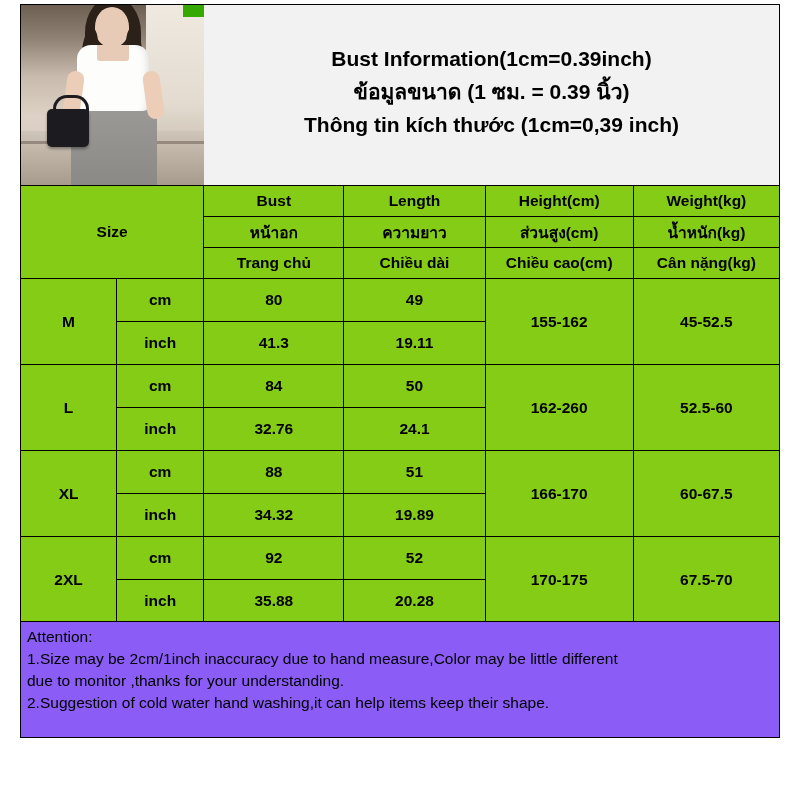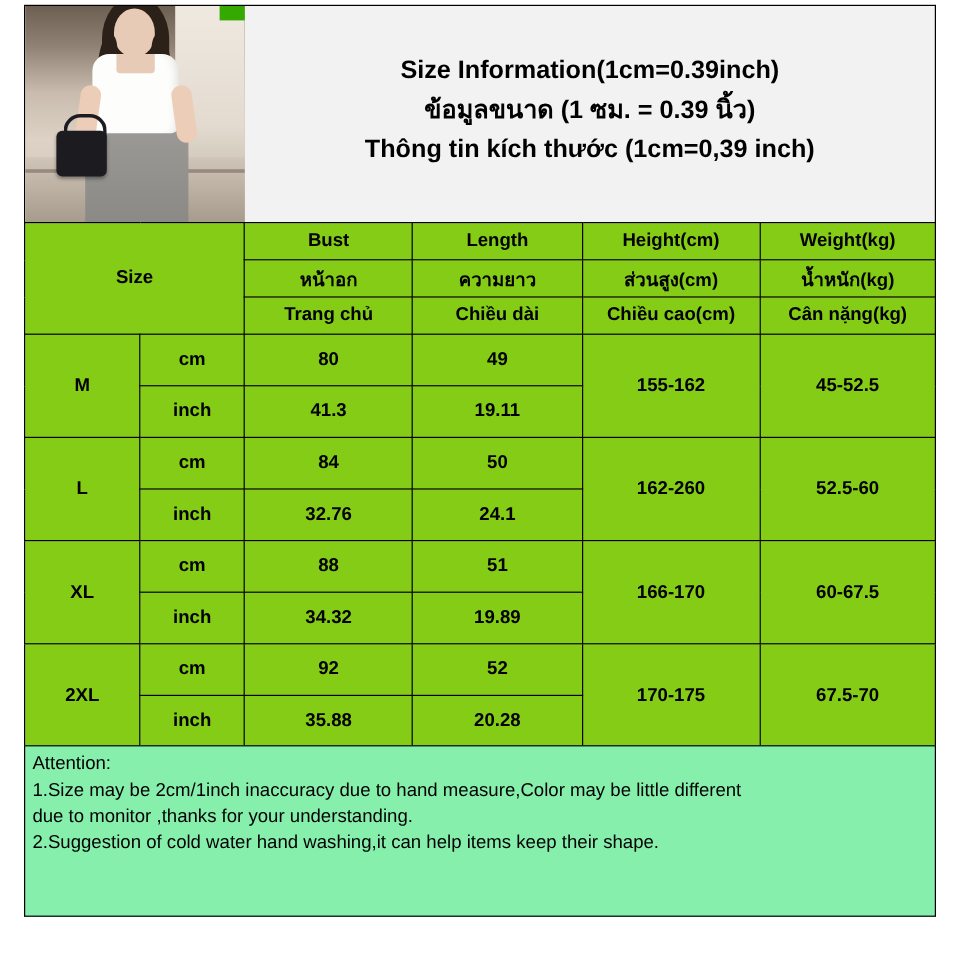--- a/index.html
+++ b/index.html
@@ -209,24 +209,24 @@
   .data-row td { height: 42px; font-size: 16px; font-weight: bold; }
   .unit-cell { font-size: 15.5px; }
   .sizename-cell { font-size: 19px; }
 
   
   .attention {
     position: absolute;
     left: 20px;
     top: 621px;
     width: 760px;
-    height: 143px;
+    height: 117px;
     border: 1px solid #000;
     box-sizing: border-box;
-    background: #86efac;
+    background: #8b5cf6;
     padding: 4px 6px 0 6px;
   }
   .attention p {
     margin: 0;
     font-size: 15.5px;
     line-height: 1.42;
     color: #000;
   }
 </style>
 </head>
@@ -245,21 +245,21 @@
       <div class="hair3"></div>
       <div class="skirt"></div>
       <div class="top"></div>
       <div class="neckline"></div>
       <div class="arm-l"></div>
       <div class="arm-r"></div>
       <div class="bag"></div>
       <div class="green-tag"></div>
     </div>
     <div class="header-title">
-      <div>Size Information(1cm=0.39inch)</div>
+      <div>Bust Information(1cm=0.39inch)</div>
       <div>ข้อมูลขนาด (1 ซม. = 0.39 นิ้ว)</div>
       <div>Thông tin kích thước (1cm=0,39 inch)</div>
     </div>
   </div>
 
   <table class="size-table">
     <colgroup>
       <col class="col-size">
       <col class="col-unit">
       <col class="col-bust">

